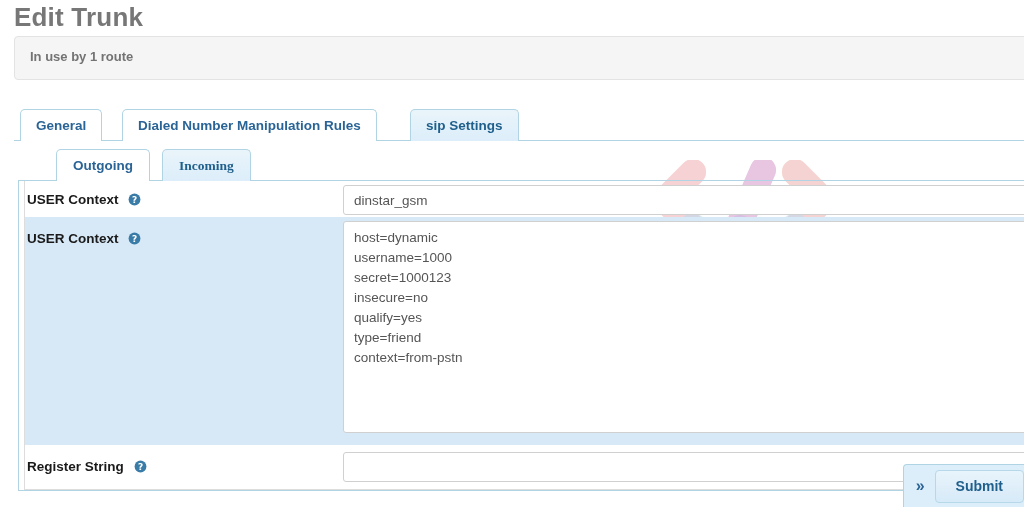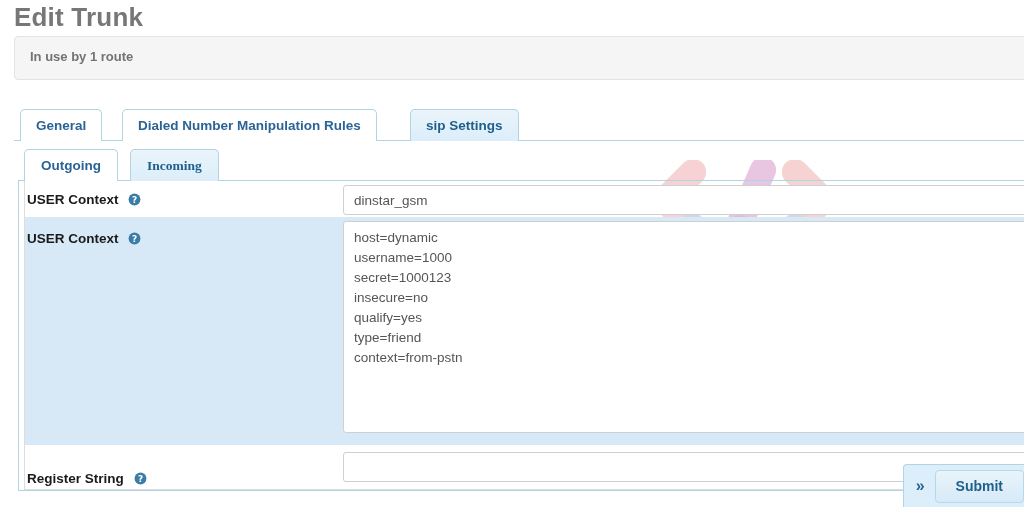--- a/index.html
+++ b/index.html
@@ -118,20 +118,21 @@
     padding: 0 16px;
     font-size: 13.5px;
     font-weight: bold;
     color: #2a6496;
     border: 1px solid #b0d4e3;
     border-bottom: none;
     border-radius: 5px 5px 0 0;
     background: #ffffff;
     white-space: nowrap;
     cursor: pointer;
+    margin-left: 32px;
   }
   .subtab.active {
     background: linear-gradient(to bottom, #eaf4fa 0%, #dceefa 100%);
     color: #1f5f8b;
   }
   #subtab-outgoing { left: 6px; }
   #subtab-incoming { left: 112px; font-family: Liberation Serif, serif; }
 
   
   #form-panel {
@@ -164,21 +165,21 @@
 
   .form-label {
     position: absolute;
     left: 2px; top: 11px;
     font-size: 13.5px;
     font-weight: bold;
     color: #1a1a1a;
     white-space: nowrap;
   }
   #row-user-details .form-label { top: 14px; }
-  #row-register .form-label { top: 26px; }
+  #row-register .form-label { top: 14px; }
 
   .help-icon {
     display: inline-block;
     vertical-align: -2px;
     margin-left: 6px;
     width: 13px; height: 13px;
     cursor: pointer;
   }
 
   .form-control {

